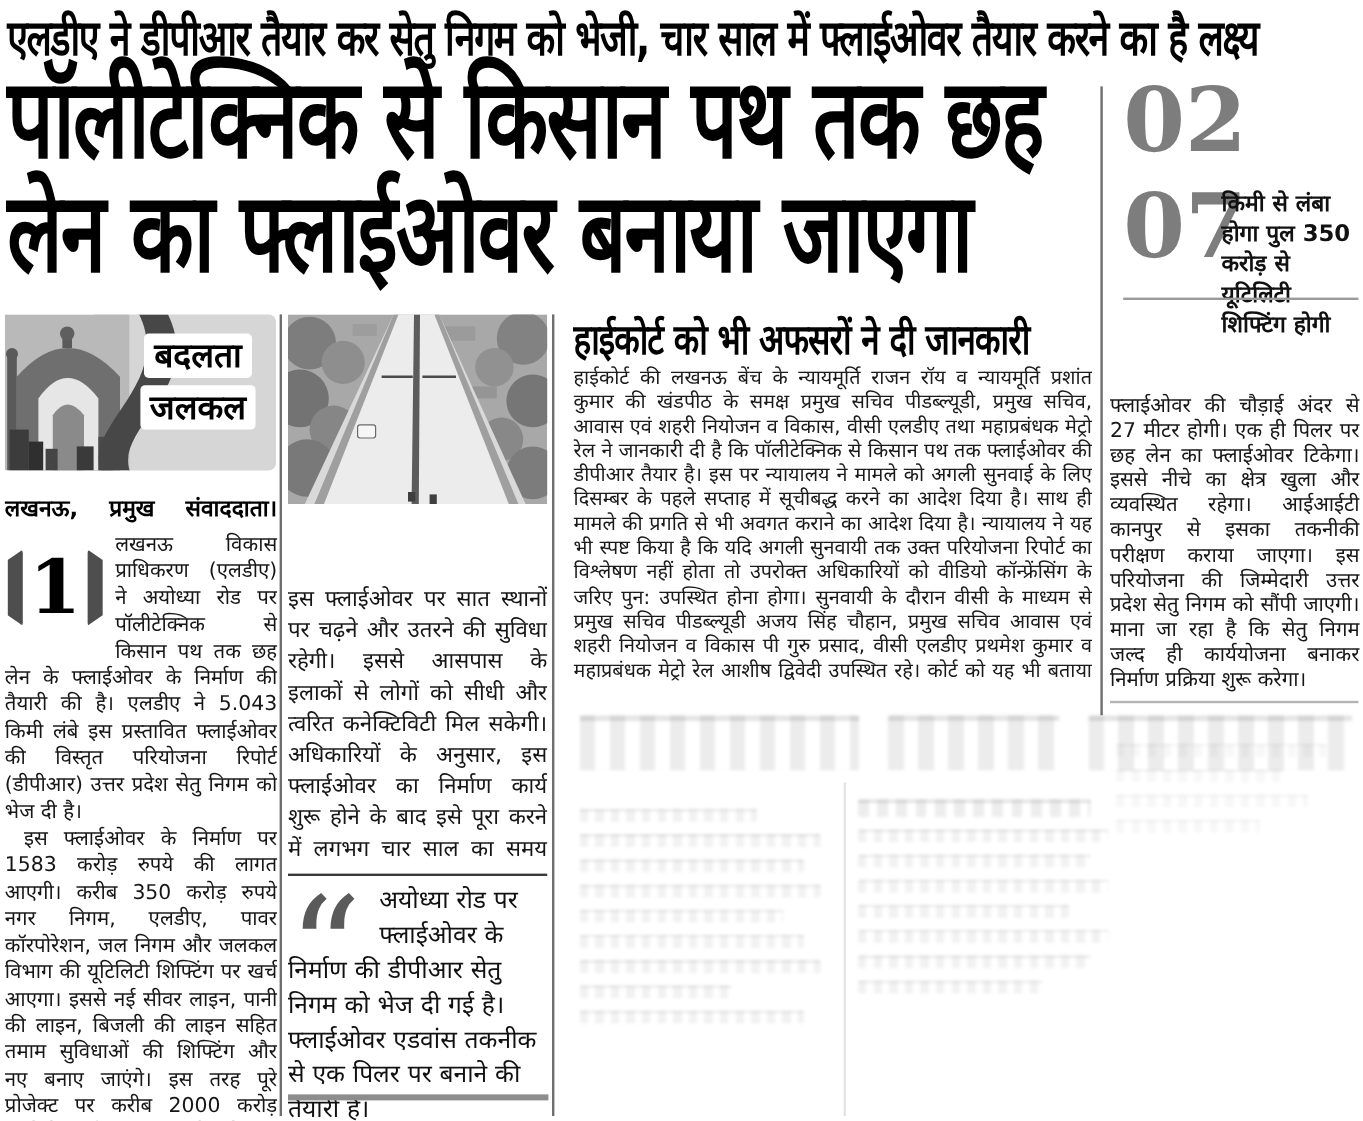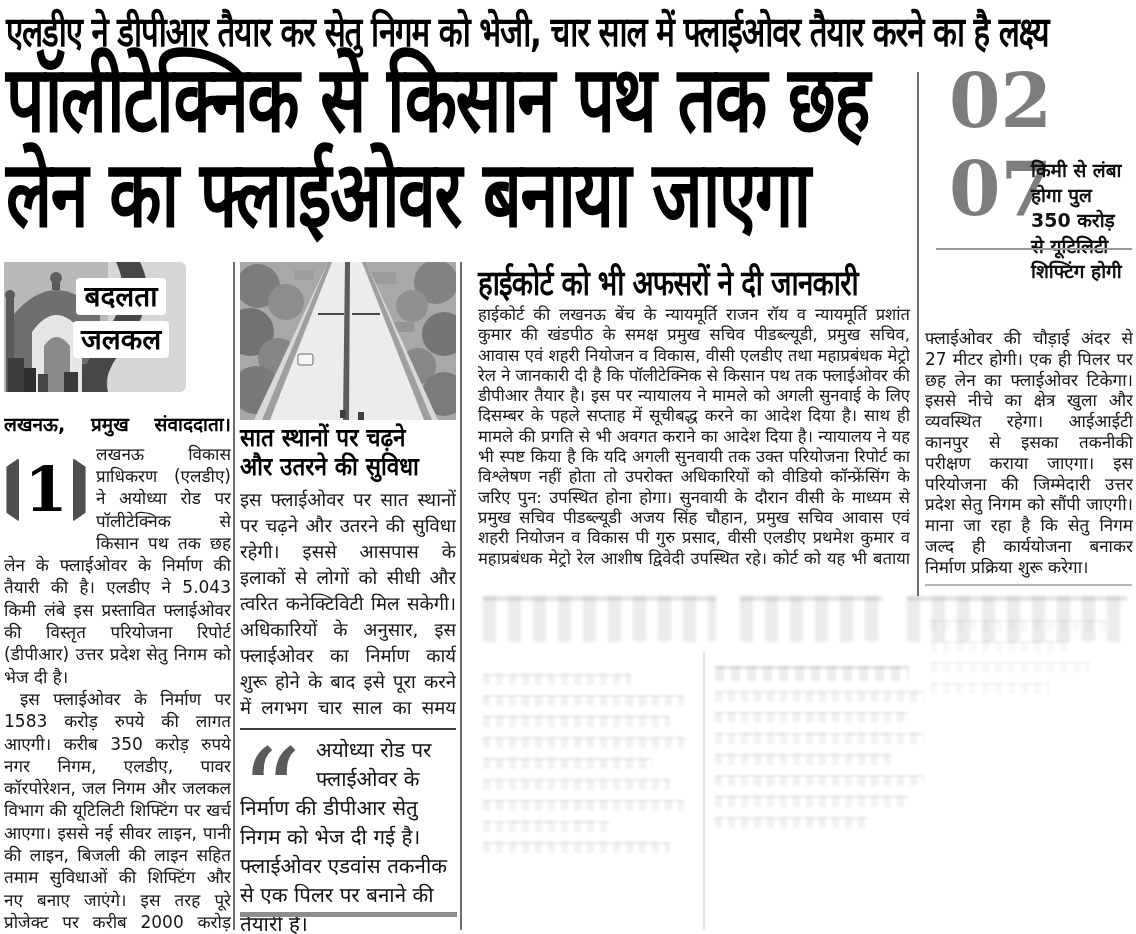--- a/index.html
+++ b/index.html
@@ -19,32 +19,32 @@
   .headline { position:absolute; left:6px; top:54px; }
   .hl-line {
     font-size:92px; font-weight:bold; white-space:nowrap; letter-spacing:-2px;
     transform:scaleX(0.74); transform-origin:left top; line-height:1.0; height:95px; color:#000;
   }
   
   .stats { position:absolute; left:936px; top:66px; width:198px; }
   .stat { display:flex; margin-bottom:18px; }
   .stat-num {
     font-family:"DejaVu Serif", serif; font-weight:bold;
-    font-size:74px; line-height:0.95; color:#7d7d7d; width:82px; flex:none;margin-left:13px;
+    font-size:74px; line-height:0.95; color:#7d7d7d; width:82px; flex:none;
   }
   .stat-text { font-size:19px; font-weight:bold; line-height:1.32; color:#111; padding-top:4px; }
   .stats-rule { position:absolute; left:936px; top:248px; width:196px; height:2px; background:#9a9a9a; }
   
   .vrule { position:absolute; width:2px; background:#6e6e6e; }
   .v1 { left:917px; top:72px;  height:524px; }
   .v2 { left:233px; top:262px; height:668px; }
   .v3 { left:460px; top:262px; height:668px; }
   .vghost { left:703px; top:652px; height:278px; opacity:0.18; }
   
-  .logo-box { position:absolute; left:4px; top:262px; width:182px; height:130px; }
+  .logo-box { position:absolute; left:4px; top:262px; width:226px; height:130px; }
   .logo-panel { position:absolute; right:0; top:0; width:152px; height:130px; background:#d6d6d6; border-radius:0 6px 6px 0; }
   .logo-photo { position:absolute; left:0; top:0; width:104px; height:130px; }
   .logo-swoosh { position:absolute; left:74px; top:0; width:78px; height:130px; }
   .logo-text { position:absolute; right:6px; top:16px; width:118px; text-align:center; }
   .logo-line {
     display:inline-block; background:#ffffff; border-radius:4px;
     font-size:28px; font-weight:bold; color:#000; padding:1px 8px; margin-bottom:6px; line-height:1.25;
   }
   .col1-flow { position:absolute; left:4px; top:412px; width:227px; height:534px; overflow:hidden; }
   .byline {
@@ -199,24 +199,20 @@
     <polygon points="105,0 110,0 109,158 103,158" fill="#5c5c5c"></polygon>
     <polygon points="88,0 92,0 30,158 22,158" fill="#9f9f9f"></polygon>
     <polygon points="122,0 126,0 192,158 184,158" fill="#9f9f9f"></polygon>
     <line x1="78" y1="52" x2="104" y2="52" stroke="#4a4a4a" stroke-width="2"></line>
     <line x1="112" y1="52" x2="140" y2="52" stroke="#4a4a4a" stroke-width="2"></line>
     <rect x="58" y="92" width="15" height="11" rx="2" fill="#f6f6f6" stroke="#6a6a6a" stroke-width="1"></rect>
     <rect x="100" y="148" width="6" height="8" fill="#3f3f3f"></rect>
     <rect x="118" y="150" width="6" height="8" fill="#3f3f3f"></rect>
   </svg>
 
-  <div class="c2-subhead">
-    <div class="sh-line">सात स्थानों पर चढ़ने</div>
-    <div class="sh-line">और उतरने की सुविधा</div>
-  </div>
   <div class="c2-para">इस फ्लाईओवर पर सात स्थानों पर चढ़ने और उतरने की सुविधा रहेगी। इससे आसपास के इलाकों से लोगों को सीधी और त्वरित कनेक्टिविटी मिल सकेगी। अधिकारियों के अनुसार, इस फ्लाईओवर का निर्माण कार्य शुरू होने के बाद इसे पूरा करने में लगभग चार साल का समय लगेगा। इस दौरान चरणबद्ध तरीके से कार्य होगा ताकि मौजूदा ट्रैफिक व्यवस्था पर न्यूनतम असर पड़े।</div>
 
   <div class="quote-topline"></div>
   <div class="quote">
     <div class="quote-text">
       <span class="quote-mark">“</span><span>अयोध्या रोड पर फ्लाईओवर के निर्माण की डीपीआर सेतु निगम को भेज दी गई है। फ्लाईओवर एडवांस तकनीक से एक पिलर पर बनाने की तैयारी है।</span>
     </div>
 
   </div>
   <div class="quote-bottomline"></div>

